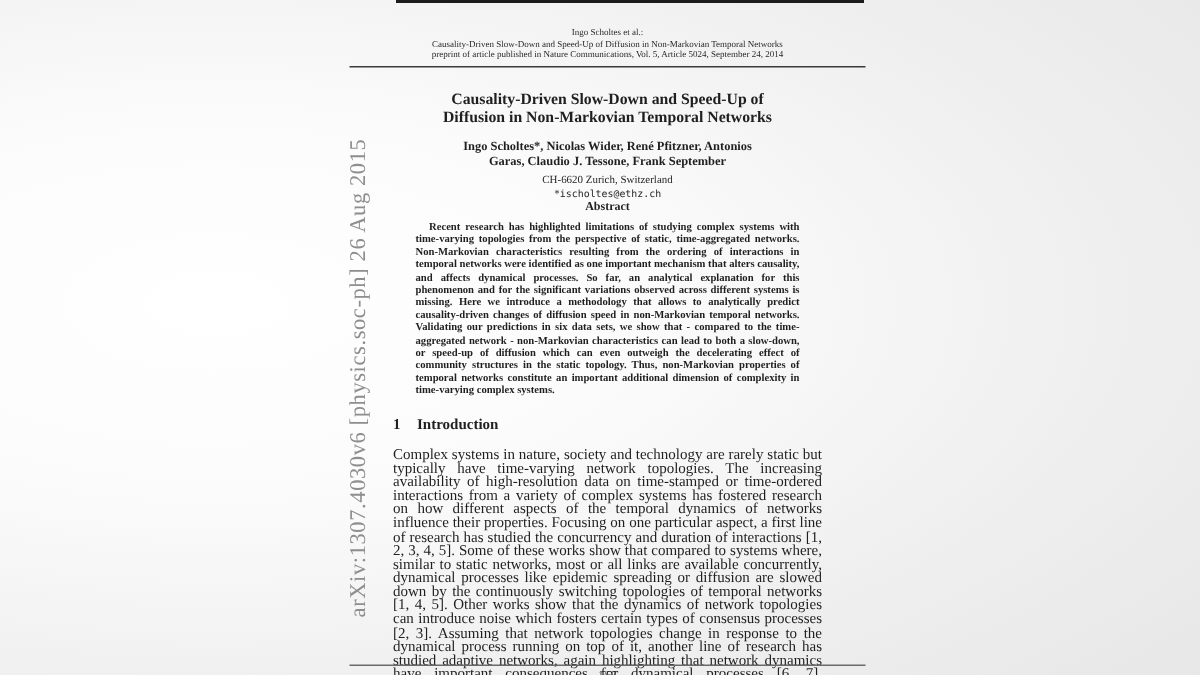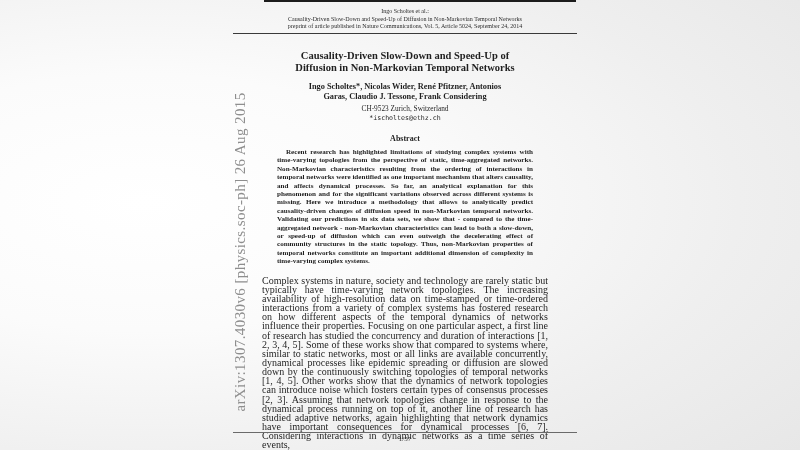--- a/index.html
+++ b/index.html
@@ -37,21 +37,21 @@
     white-space: nowrap;
     font-size: 15px;
     letter-spacing: 0.4px;
     color: #8e8e8e;
     font-family: "Liberation Serif", "DejaVu Serif", serif;
   }
   
   .paper {
     position: absolute;
     left: 233px;
-    top: 5px;
+    top: 16px;
     width: 344px;
     height: 412px;
   }
   .running-header {
     padding-top: 3px;
     text-align: center;
     font-size: 6px;
     line-height: 7.6px;
     color: #2a2a2a;
   }
@@ -81,21 +81,20 @@
     margin-top: 3px;
     text-align: center;
     font-size: 7.3px;
     line-height: 8.2px;
   }
   .email {
     font-family: "DejaVu Sans Mono", "Liberation Mono", monospace;
     font-size: 6.6px;
   }
   .abstract-heading {
-    margin-top: 12px;
     text-align: center;
     font-weight: bold;
     font-size: 8px;
   }
   .abstract-text {
     margin: 5px 44px 0;
     text-align: justify;
     text-indent: 9px;
     font-size: 7.1px;
     line-height: 8.4px;
@@ -150,30 +149,33 @@
   <div class="running-header">
     <div>Ingo Scholtes et al.:</div>
     <div>Causality-Driven Slow-Down and Speed-Up of Diffusion in Non-Markovian Temporal Networks</div>
     <div>preprint of article published in Nature Communications, Vol. 5, Article 5024, September 24, 2014</div>
   </div>
 
   <hr class="header-rule">
 
   <div class="paper-title">Causality-Driven Slow-Down and Speed-Up of Diffusion in Non-Markovian Temporal Networks</div>
 
-  <div class="authors">Ingo Scholtes*, Nicolas Wider, René Pfitzner, Antonios Garas, Claudio J. Tessone, Frank Considering</div>
+  <div class="authors">Ingo Scholtes*, Nicolas Wider, René Pfitzner, Antonios Garas, Claudio J. Tessone, Frank September</div>
 
   <div class="affiliation">
-    <div>CH-9523 Zurich, Switzerland</div>
+    <div>CH-6620 Zurich, Switzerland</div>
     <div class="email">*ischoltes@ethz.ch</div>
   </div>
 
   <div class="abstract-heading">Abstract</div>
 
   <p class="abstract-text">Recent research has highlighted limitations of studying complex systems with time-varying topologies from the perspective of static, time-aggregated networks. Non-Markovian characteristics resulting from the ordering of interactions in temporal networks were identified as one important mechanism that alters causality, and affects dynamical processes. So far, an analytical explanation for this phenomenon and for the significant variations observed across different systems is missing. Here we introduce a methodology that allows to analytically predict causality-driven changes of diffusion speed in non-Markovian temporal networks. Validating our predictions in six data sets, we show that - compared to the time-aggregated network - non-Markovian characteristics can lead to both a slow-down, or speed-up of diffusion which can even outweigh the decelerating effect of community structures in the static topology. Thus, non-Markovian properties of temporal networks constitute an important additional dimension of complexity in time-varying complex systems.</p>
 
+  <div class="section-heading">
+    <span class="section-number">1</span><span>Introduction</span>
+  </div>
 
   <p class="body-text">Complex systems in nature, society and technology are rarely static but typically have time-varying network topologies. The increasing availability of high-resolution data on time-stamped or time-ordered interactions from a variety of complex systems has fostered research on how different aspects of the temporal dynamics of networks influence their properties. Focusing on one particular aspect, a first line of research has studied the concurrency and duration of interactions [1, 2, 3, 4, 5]. Some of these works show that compared to systems where, similar to static networks, most or all links are available concurrently, dynamical processes like epidemic spreading or diffusion are slowed down by the continuously switching topologies of temporal networks [1, 4, 5]. Other works show that the dynamics of network topologies can introduce noise which fosters certain types of consensus processes [2, 3]. Assuming that network topologies change in response to the dynamical process running on top of it, another line of research has studied adaptive networks, again highlighting that network dynamics have important consequences for dynamical processes [6, 7]. Considering interactions in dynamic networks as a time series of events,</p>
 
   <hr class="footer-rule">
   <div class="page-number">1/57</div>
 
 </div>
 
 </body></html>

